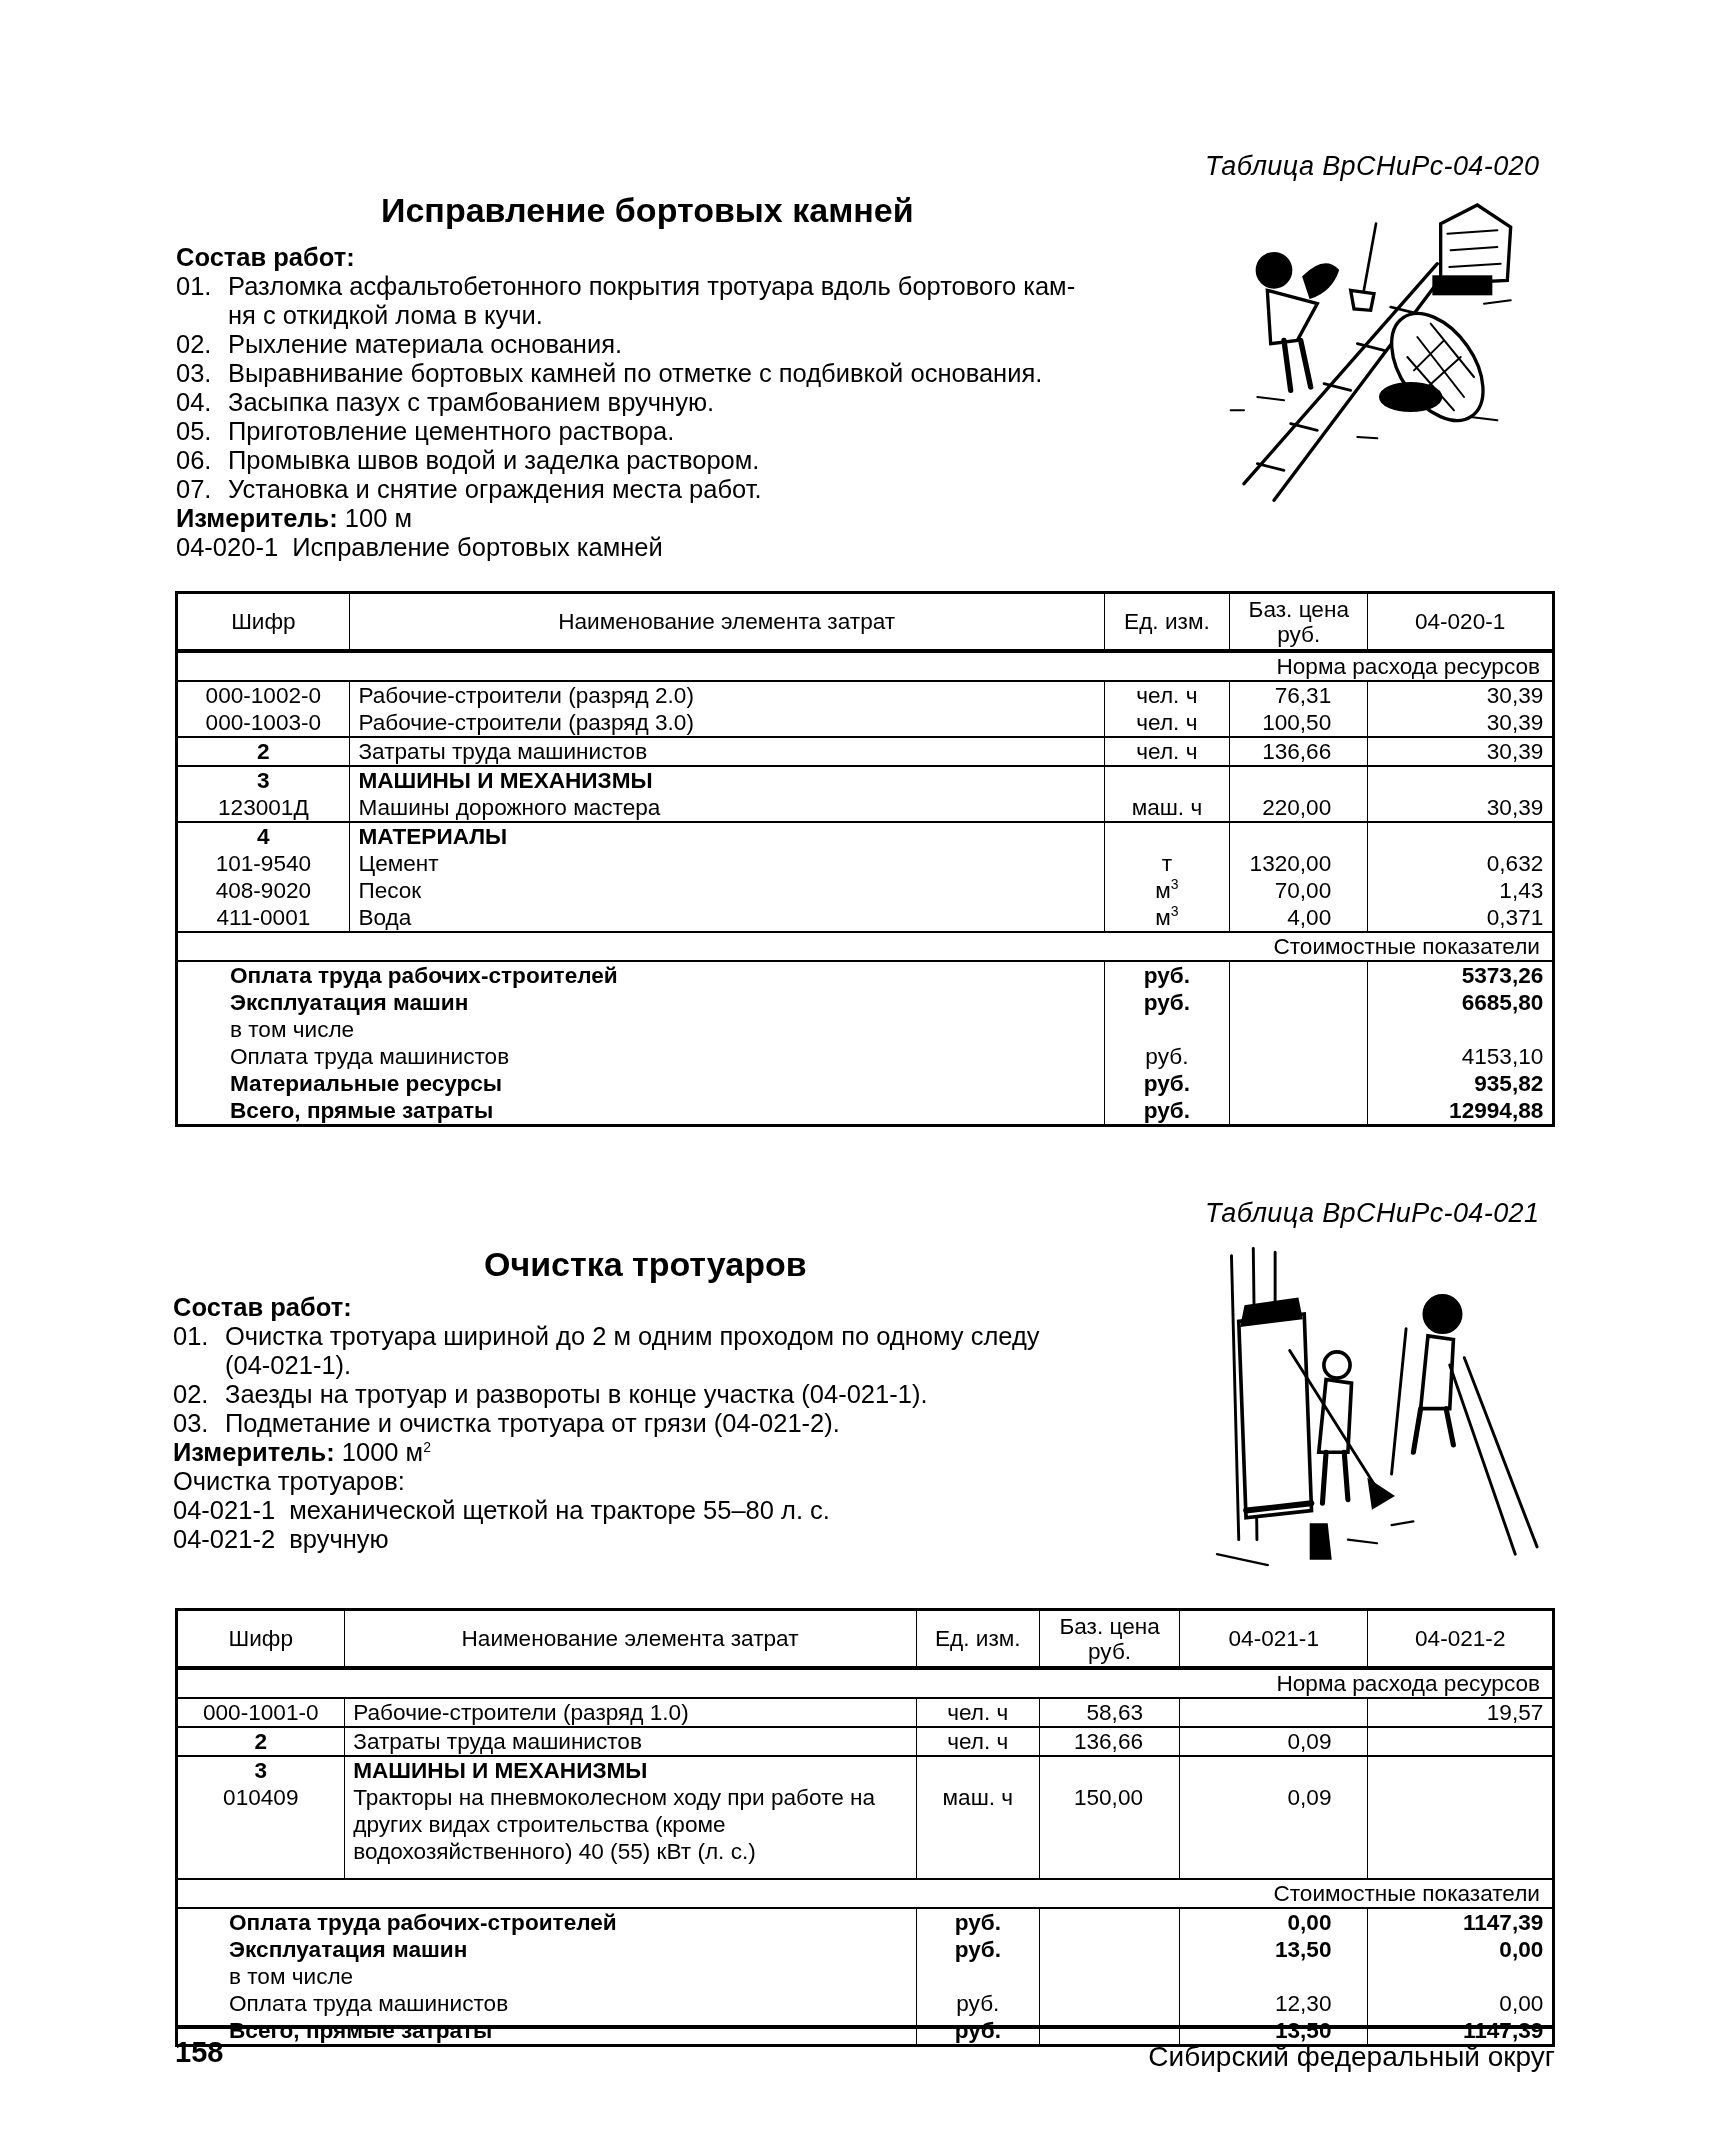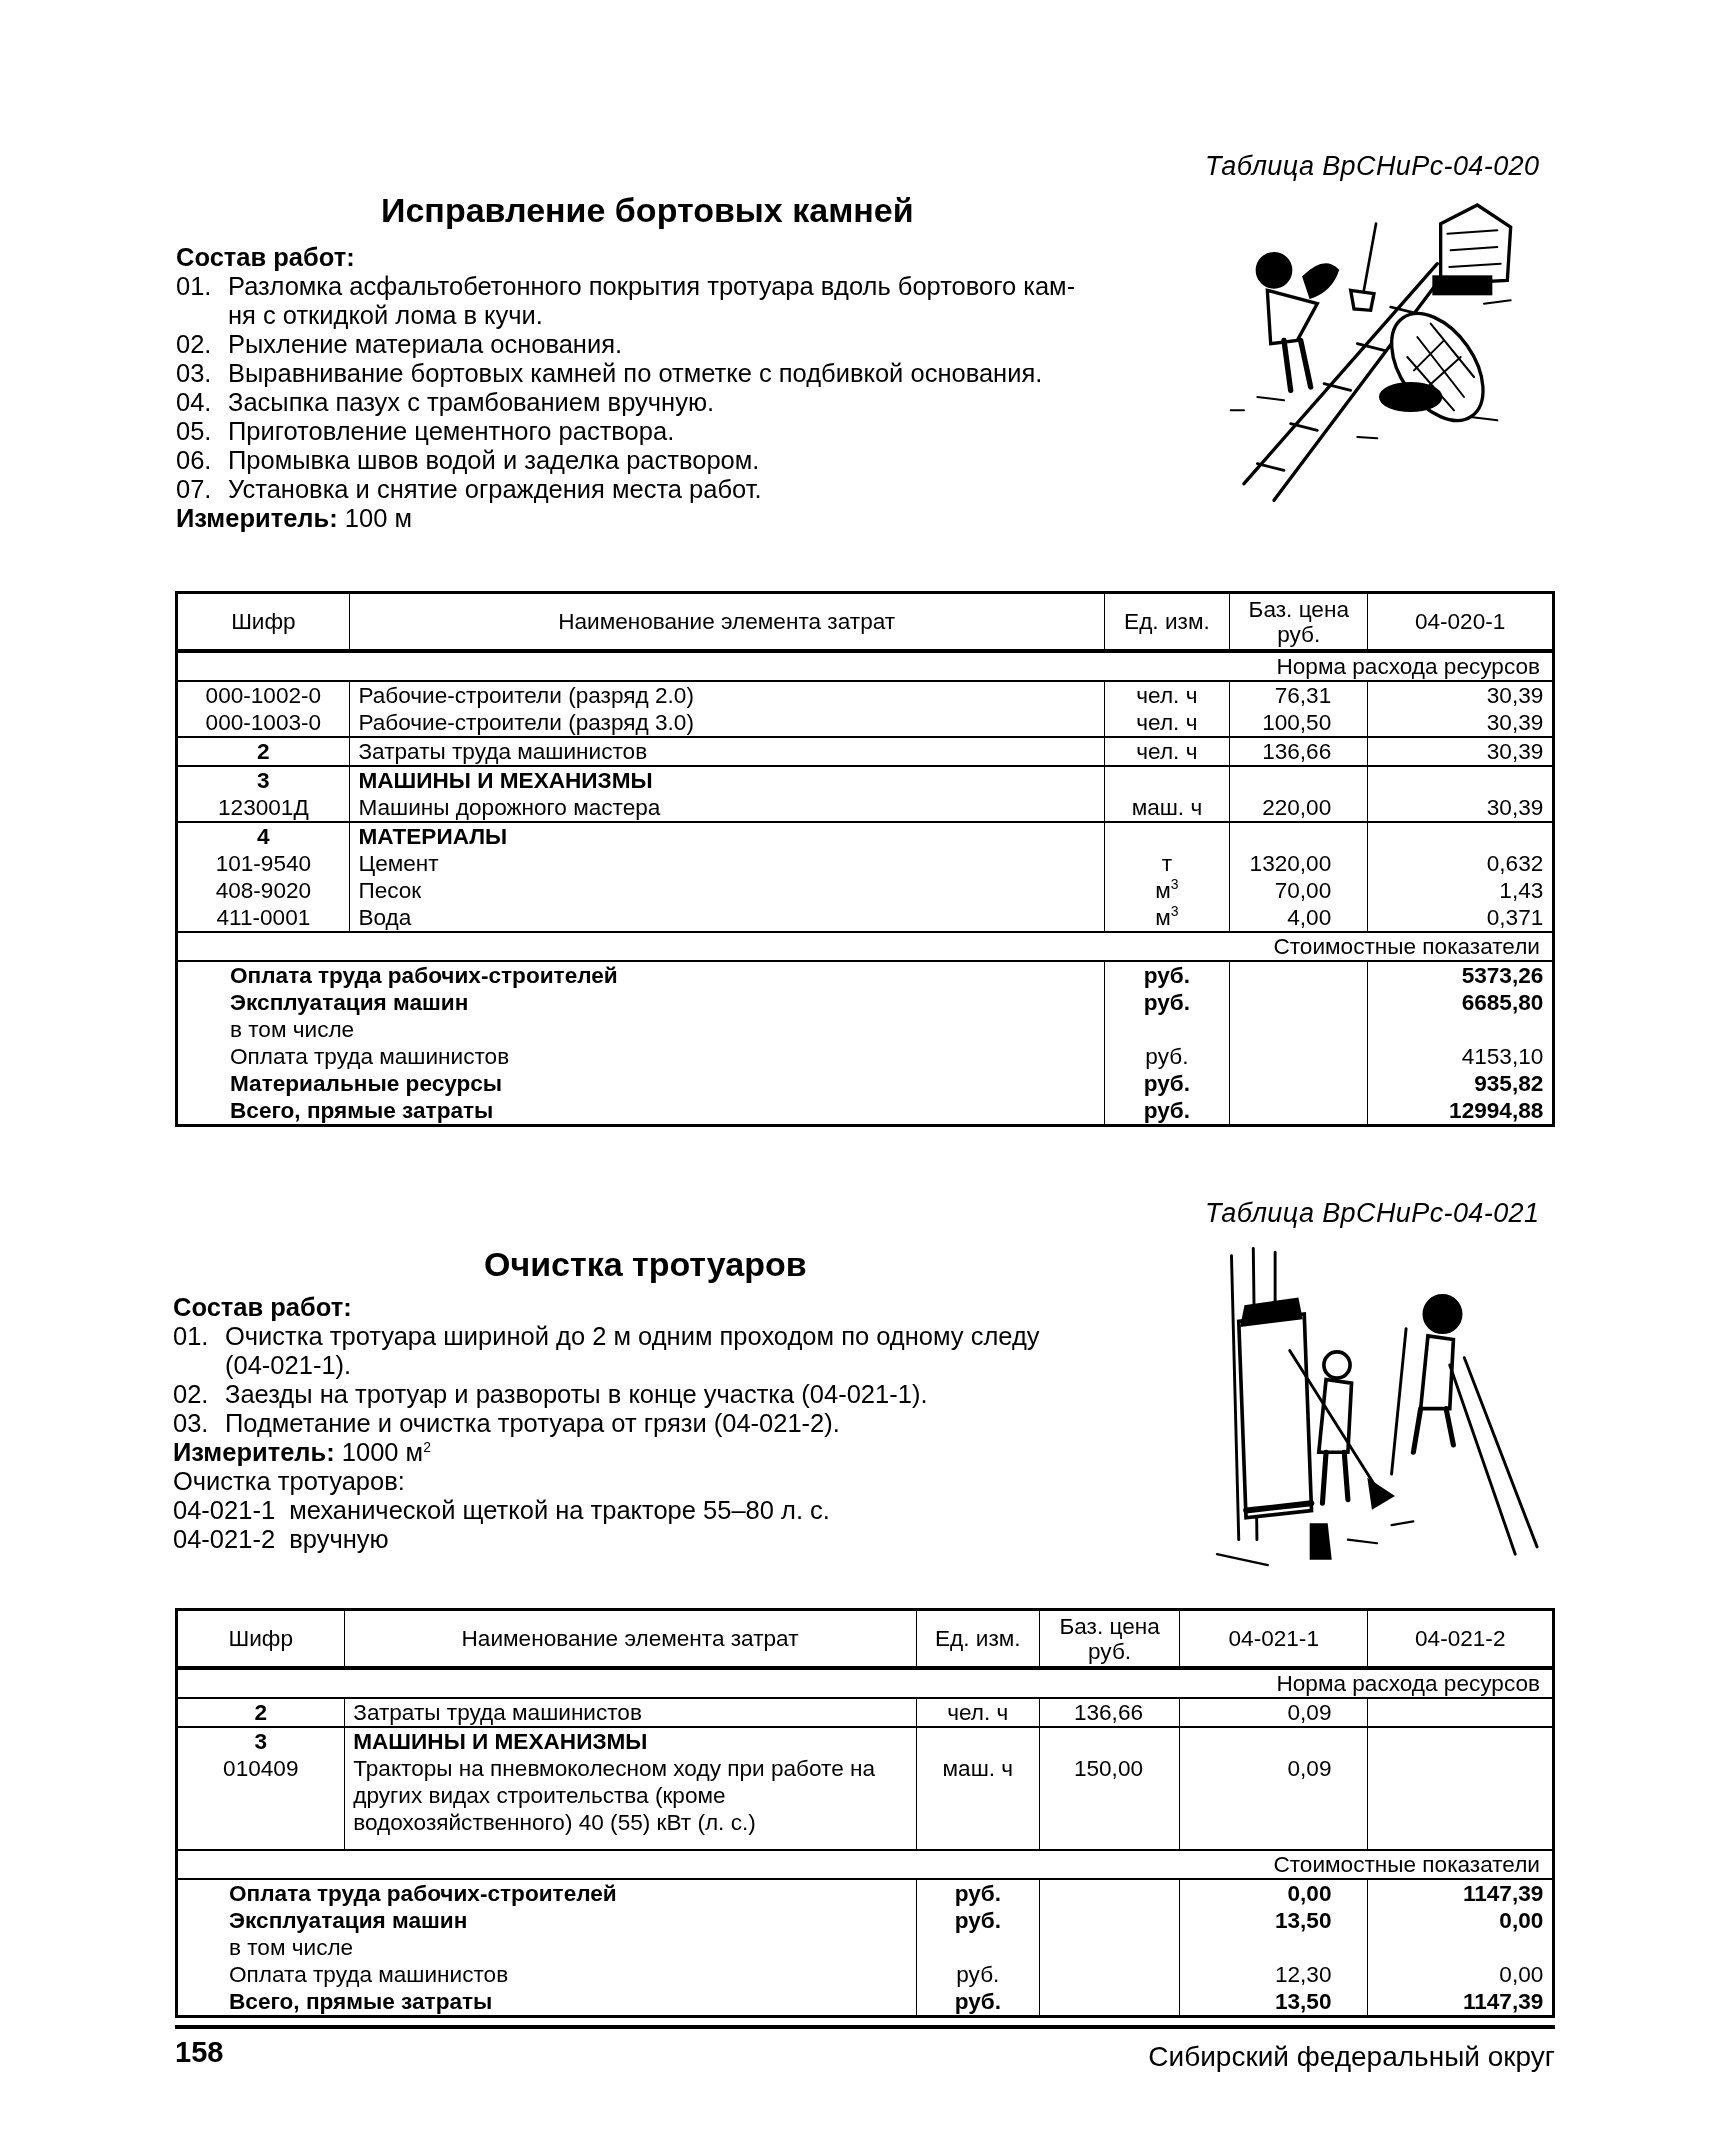--- a/index.html
+++ b/index.html
@@ -38,20 +38,21 @@
   <div class="bi">Состав работ:</div>
   <div><span class="num">01.</span><span>Разломка асфальтобетонного покрытия тротуара вдоль бортового кам-</span></div>
   <div class="indent">ня с откидкой лома в кучи.</div>
   <div><span class="num">02.</span><span>Рыхление материала основания.</span></div>
   <div><span class="num">03.</span><span>Выравнивание бортовых камней по отметке с подбивкой основания.</span></div>
   <div><span class="num">04.</span><span>Засыпка пазух с трамбованием вручную.</span></div>
   <div><span class="num">05.</span><span>Приготовление цементного раствора.</span></div>
   <div><span class="num">06.</span><span>Промывка швов водой и заделка раствором.</span></div>
   <div><span class="num">07.</span><span>Установка и снятие ограждения места работ.</span></div>
   <div><span class="bi">Измеритель:</span><span> 100 м</span></div>
+  <div><span>04-020-1</span>&nbsp;&nbsp;<span>Исправление бортовых камней</span></div>
 </div>
 
 <svg class="illus" style="left:1209px; top:197px;" width="350" height="320" viewBox="0 0 500 480">
   <g stroke="#000" fill="none" stroke-width="5" stroke-linecap="round">
 
     <path d="M40 430 L330 100"></path>
     <path d="M85 455 L340 115"></path>
     <path d="M60 400 L100 410 M110 340 L150 350 M160 280 L200 290 M210 220 L250 230 M260 165 L300 175" stroke-width="4"></path>
 
     <circle cx="85" cy="110" r="25" fill="#000"></circle>
@@ -259,20 +260,28 @@
     <td>Наименование элемента затрат</td>
     <td>Ед. изм.</td>
     <td>Баз. цена руб.</td>
     <td>04-021-1</td>
     <td>04-021-2</td>
   </tr>
   <tr class="sec">
     <td colspan="6">Норма расхода ресурсов</td>
   </tr>
   <tr class="grp">
+    <td class="c">000-1001-0</td>
+    <td>Рабочие-строители (разряд 1.0)</td>
+    <td class="c">чел. ч</td>
+    <td class="rr">58,63</td>
+    <td class="rr"></td>
+    <td class="r">19,57</td>
+  </tr>
+  <tr class="grp">
     <td class="c b">2</td>
     <td>Затраты труда машинистов</td>
     <td class="c">чел. ч</td>
     <td class="rr">136,66</td>
     <td class="rr">0,09</td>
     <td class="r"></td>
   </tr>
   <tr>
     <td class="c b">3</td>
     <td class="b">МАШИНЫ И МЕХАНИЗМЫ</td>

